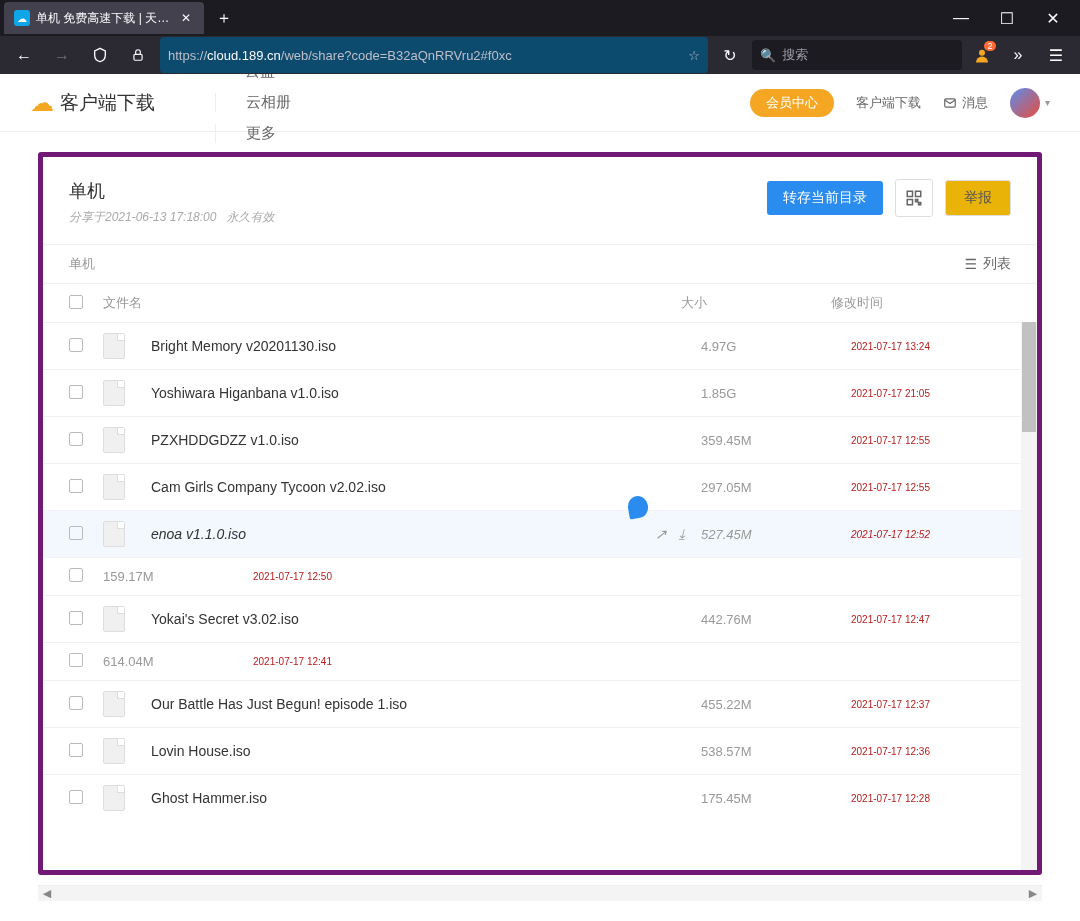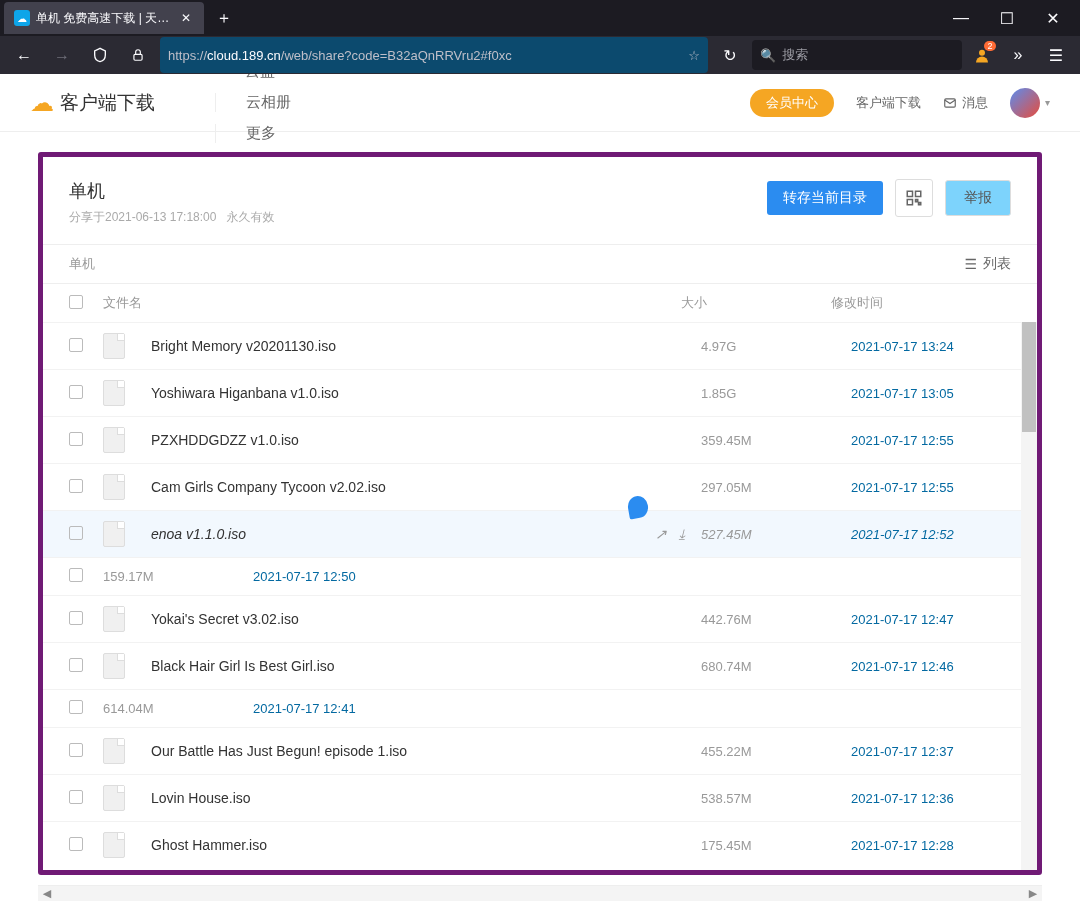--- a/index.html
+++ b/index.html
@@ -35,44 +35,44 @@
 .nav-link { color: #666; text-decoration: none; font-size: 15px; padding: 0 30px; border-left: 1px solid #eee; }
 .nav-link:first-child { border-left: none; }
 .header-right { margin-left: auto; display: flex; align-items: center; gap: 22px; font-size: 13px; color: #666; }
 .vip-btn { background: #f5a623; color: #fff; padding: 5px 16px; border-radius: 14px; font-size: 13px; cursor: pointer; }
 .header-item { display: flex; align-items: center; gap: 5px; cursor: pointer; }
 .avatar { width: 30px; height: 30px; border-radius: 50%; background: linear-gradient(135deg, #5b8def, #e74c3c); }
 
 .share-panel { margin: 20px 38px 10px; background: #fff; border: 5px solid #701a75; border-radius: 3px; }
 .share-header { padding: 22px 26px 18px; display: flex; align-items: flex-start; }
 .share-title { color: #333; font-size: 18px; }
-.share-meta { color: #aaa; font-size: 12px; margin-top: 6px; }
+.share-meta { color: #aaa; font-size: 12px; margin-top: 6px; font-style: italic; }
 .share-actions { margin-left: auto; display: flex; gap: 12px; align-items: center; }
 .btn-primary { background: #2b8cf0; color: #fff; border: none; padding: 8px 16px; font-size: 14px; border-radius: 3px; cursor: pointer; }
 .btn-icon { width: 38px; height: 38px; border: 1px solid #ddd; border-radius: 3px; display:flex; align-items:center; justify-content:center; cursor:pointer; color:#666; }
-.btn-secondary { background: #7dd3fc; color: #555; border: 1px solid #ddd; padding: 8px 18px; font-size: 14px; border-radius: 3px; cursor: pointer; }
+.btn-secondary { background: #eab308; color: #555; border: 1px solid #ddd; padding: 8px 18px; font-size: 14px; border-radius: 3px; cursor: pointer; }
 
 .breadcrumb-bar { padding: 10px 26px; border-top: 1px solid #eee; display: flex; align-items: center; font-size: 13px; color: #999; }
 .view-toggle { margin-left: auto; display: flex; align-items: center; gap: 6px; color: #666; cursor: pointer; font-size:14px; }
 
 .file-table-header { padding: 10px 26px; border-top: 1px solid #eee; display: flex; align-items: center; font-size: 13px; color: #999; }
 .col-check { width: 34px; }
 .col-name { flex: 1; }
 .col-size { width: 150px; text-align:left; }
 .col-date { width: 180px; text-align:left; }
 .checkbox { width: 14px; height: 14px; border: 1.5px solid #bbb; border-radius: 2px; cursor: pointer; display:inline-block; }
 
 .file-scroll { height: 548px; overflow: hidden; position: relative; }
 .file-row { padding: 10px 26px; border-top: 1px solid #f2f2f2; display: flex; align-items: center; font-size: 14px; color: #333; }
 .file-row:hover, .file-row.hovered { background: #f2f8fe; font-style: italic; }
 .file-icon { width: 22px; height: 26px; background: #f0f0f0; border: 1px solid #ddd; border-radius: 2px; margin-right: 12px; position: relative; }
 .file-icon::before { content:''; position:absolute; top:0; right:0; width:6px; height:6px; background:#fff; border-left:1px solid #ddd; border-bottom:1px solid #ddd; }
 .file-name { flex: 1; color: #333; display:flex; align-items:center; gap:14px; }
 .file-size { width: 150px; color: #999; font-size: 13px; }
-.file-date { width: 160px; color: #0369a1; font-size: 13px; }
+.file-date { width: 160px; color: #b91c1c; font-size: 10px; }
 .row-actions { display:none; gap:12px; color:#999; margin-right:16px; }
 .file-row.hovered .row-actions { display:flex; }
 .row-action-icon { cursor:pointer; }
 
 .vscroll { position: absolute; right: 0; top: 0; width: 16px; height: 100%; background: #f4f4f4; }
 .vscroll-thumb { position: absolute; right: 1px; top: 0; width: 14px; height: 110px; background: #c1c1c1; border-radius: 0; }
 .hscroll { height: 16px; border-top: 1px solid #eee; background: #f4f4f4; display:flex; align-items:center; justify-content:space-between; padding:0 2px; margin: 0 38px 8px; }
 .hscroll-arrow { width:14px; text-align:center; color:#888; font-size:11px; cursor:pointer; }
 
 .cursor-dot { position: absolute; width: 20px; height: 22px; background: #2b8cf0; border-radius: 50% 50% 50% 10%; transform: rotate(-10deg); top: 496px; left: 628px; }
@@ -208,21 +208,21 @@
             <div class="file-date">2021-07-17 13:24</div>
           </div>
           <div class="file-row">
             <div class="col-check"><span class="checkbox"></span></div>
             <div class="file-name">
               <span class="file-icon"></span>
               <span>Yoshiwara Higanbana v1.0.iso</span>
               <span style="flex:1"></span>
             </div>
             <div class="file-size">1.85G</div>
-            <div class="file-date">2021-07-17 13:05</div>
+            <div class="file-date">2021-07-17 21:05</div>
           </div>
           <div class="file-row">
             <div class="col-check"><span class="checkbox"></span></div>
             <div class="file-name">
               <span class="file-icon"></span>
               <span>PZXHDDGDZZ v1.0.iso</span>
               <span style="flex:1"></span>
             </div>
             <div class="file-size">359.45M</div>
             <div class="file-date">2021-07-17 12:55</div>
@@ -261,30 +261,20 @@
             <div class="file-name">
               <span class="file-icon"></span>
               <span>Yokai's Secret v3.02.iso</span>
               <span style="flex:1"></span>
             </div>
             <div class="file-size">442.76M</div>
             <div class="file-date">2021-07-17 12:47</div>
           </div>
           <div class="file-row">
             <div class="col-check"><span class="checkbox"></span></div>
-            <div class="file-name">
-              <span class="file-icon"></span>
-              <span>Black Hair Girl Is Best Girl.iso</span>
-              <span style="flex:1"></span>
-            </div>
-            <div class="file-size">680.74M</div>
-            <div class="file-date">2021-07-17 12:46</div>
-          </div>
-          <div class="file-row">
-            <div class="col-check"><span class="checkbox"></span></div>
             <div class="file-size">614.04M</div>
             <div class="file-date">2021-07-17 12:41</div>
           </div>
           <div class="file-row">
             <div class="col-check"><span class="checkbox"></span></div>
             <div class="file-name">
               <span class="file-icon"></span>
               <span>Our Battle Has Just Begun! episode 1.iso</span>
               <span style="flex:1"></span>
             </div>

